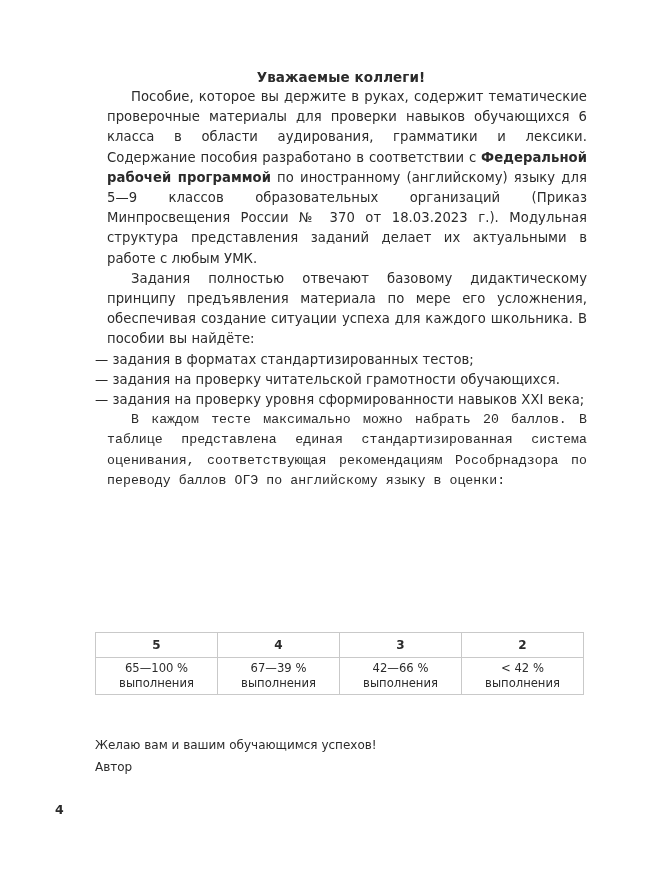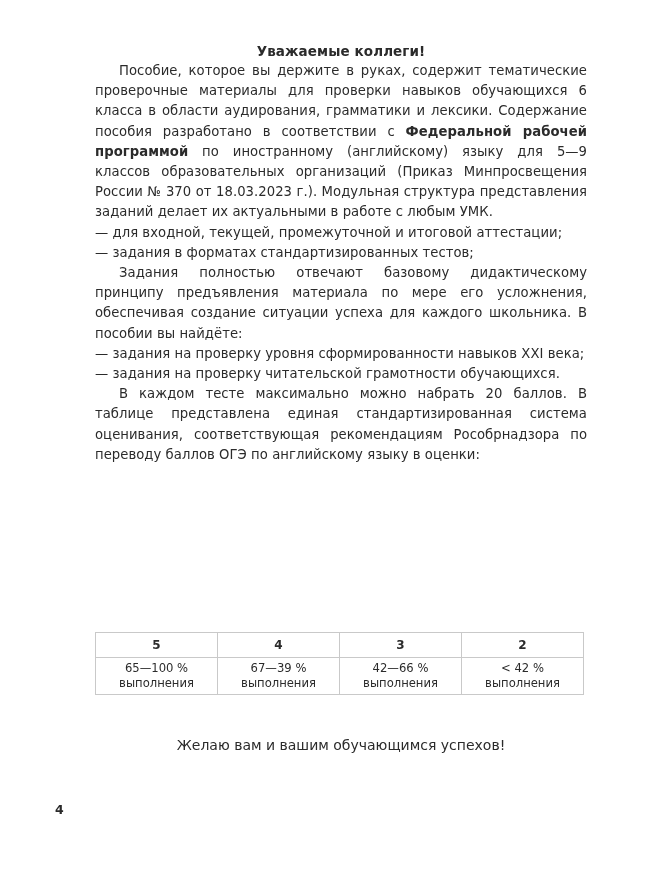--- a/index.html
+++ b/index.html
@@ -21,39 +21,40 @@
     left: 95px;
     top: 0;
     width: 492px;
   }
 
   .doc-heading {
     text-align: center;
     font-size: 13.5px;
     line-height: 20px;
     margin: 0;
-    padding-top: 41px;
+    padding-top: 67px;
     letter-spacing: 0.1px;
   }
 
   p.para {
     margin: 0;
     font-size: 13.2px;
     line-height: 20.2px;
     text-align: justify;
     text-align-last: left;
     hyphens: manual;
     letter-spacing: 0.05px;
   }
   p.indent {
     text-indent: 24px;
+    margin-left: 12px;
   }
   .gap-lg { margin-top: 20px; }
   .gap-sm { margin-top: 17px; }
-  .gap-xs { margin-top: 2px; }
+  .gap-xs { margin-top: 2px; font-family: Liberation Mono, monospace; }
 
   b, .bold { font-weight: bold; }
 
   
   .score-table {
     position: absolute;
     left: 95px;
     top: 632px;
     width: 489px;
     border-collapse: collapse;
@@ -79,22 +80,22 @@
     height: 36px;
     line-height: 15px;
   }
   .cell-two-line span { display: block; }
 
   
   .closing {
     position: absolute;
     left: 95px;
     width: 492px;
-    text-align: center;
-    font-size: 14px;
+    text-align: left;
+    font-size: 12px;
     line-height: 20.2px;
   }
   .closing-wish { top: 735px; }
   .closing-author { top: 757px; }
 
   .page-number {
     position: absolute;
     left: 55px;
     top: 802px;
     font-size: 12.5px;
@@ -107,31 +108,30 @@
 
 <div class="page">
 
   <div class="content">
 
     <h1 class="doc-heading">Уважаемые коллеги!</h1>
 
     <p class="para indent gap-lg"><span>Пособие, которое вы держите в руках, содержит тематические проверочные материалы для проверки навыков обучающихся 6 класса в области аудирования, грамматики и лексики. Содержание пособия разработано в соответствии с </span><b>Федеральной рабочей программой</b><span> по иностранному (английскому) языку для 5—9 классов образовательных организаций (Приказ Минпросвещения России № 370 от 18.03.2023 г.). Модульная структура представления заданий делает их актуальными в работе с любым УМК.</span></p>
 
 
-    <p class="para gap-sm">— для входной, текущей, промежуточной и итоговой аттестации;</p>
 
 
 
+    <p class="para indent gap-sm">Задания полностью отвечают базовому дидактическому принципу предъявления материала по мере его усложнения, обеспечивая создание ситуации успеха для каждого школьника. В пособии вы найдёте:</p>
+
     <p class="para gap-sm">— задания в форматах стандартизированных тестов;</p>
 
-    <p class="para indent gap-sm">Задания полностью отвечают базовому дидактическому принципу предъявления материала по мере его усложнения, обеспечивая создание ситуации успеха для каждого школьника. В пособии вы найдёте:</p>
+    <p class="para gap-sm">— задания на проверку читательской грамотности обучающихся.</p>
 
     <p class="para gap-sm">— задания на проверку уровня сформированности навыков XXI века;</p>
-
-    <p class="para gap-sm">— задания на проверку читательской грамотности обучающихся.</p>
 
 
     <p class="para indent gap-xs">В каждом тесте максимально можно набрать 20 баллов. В таблице представлена единая стандартизированная система оценивания, соответствующая рекомендациям Рособрнадзора по переводу баллов ОГЭ по английскому языку в оценки:</p>
 
   </div>
 
   <table class="score-table">
     <tbody>
       <tr class="head">
         <td>5</td>
@@ -155,16 +155,17 @@
         <td class="cell-two-line">
           <span>&lt; 42 %</span>
           <span>выполнения</span>
         </td>
       </tr>
     </tbody>
   </table>
 
   <div class="closing closing-wish">Желаю вам и вашим обучающимся успехов!</div>
 
+  <div class="closing closing-author">Автор</div>
 
   <div class="page-number">4</div>
 
 </div>
 
 </body></html>

